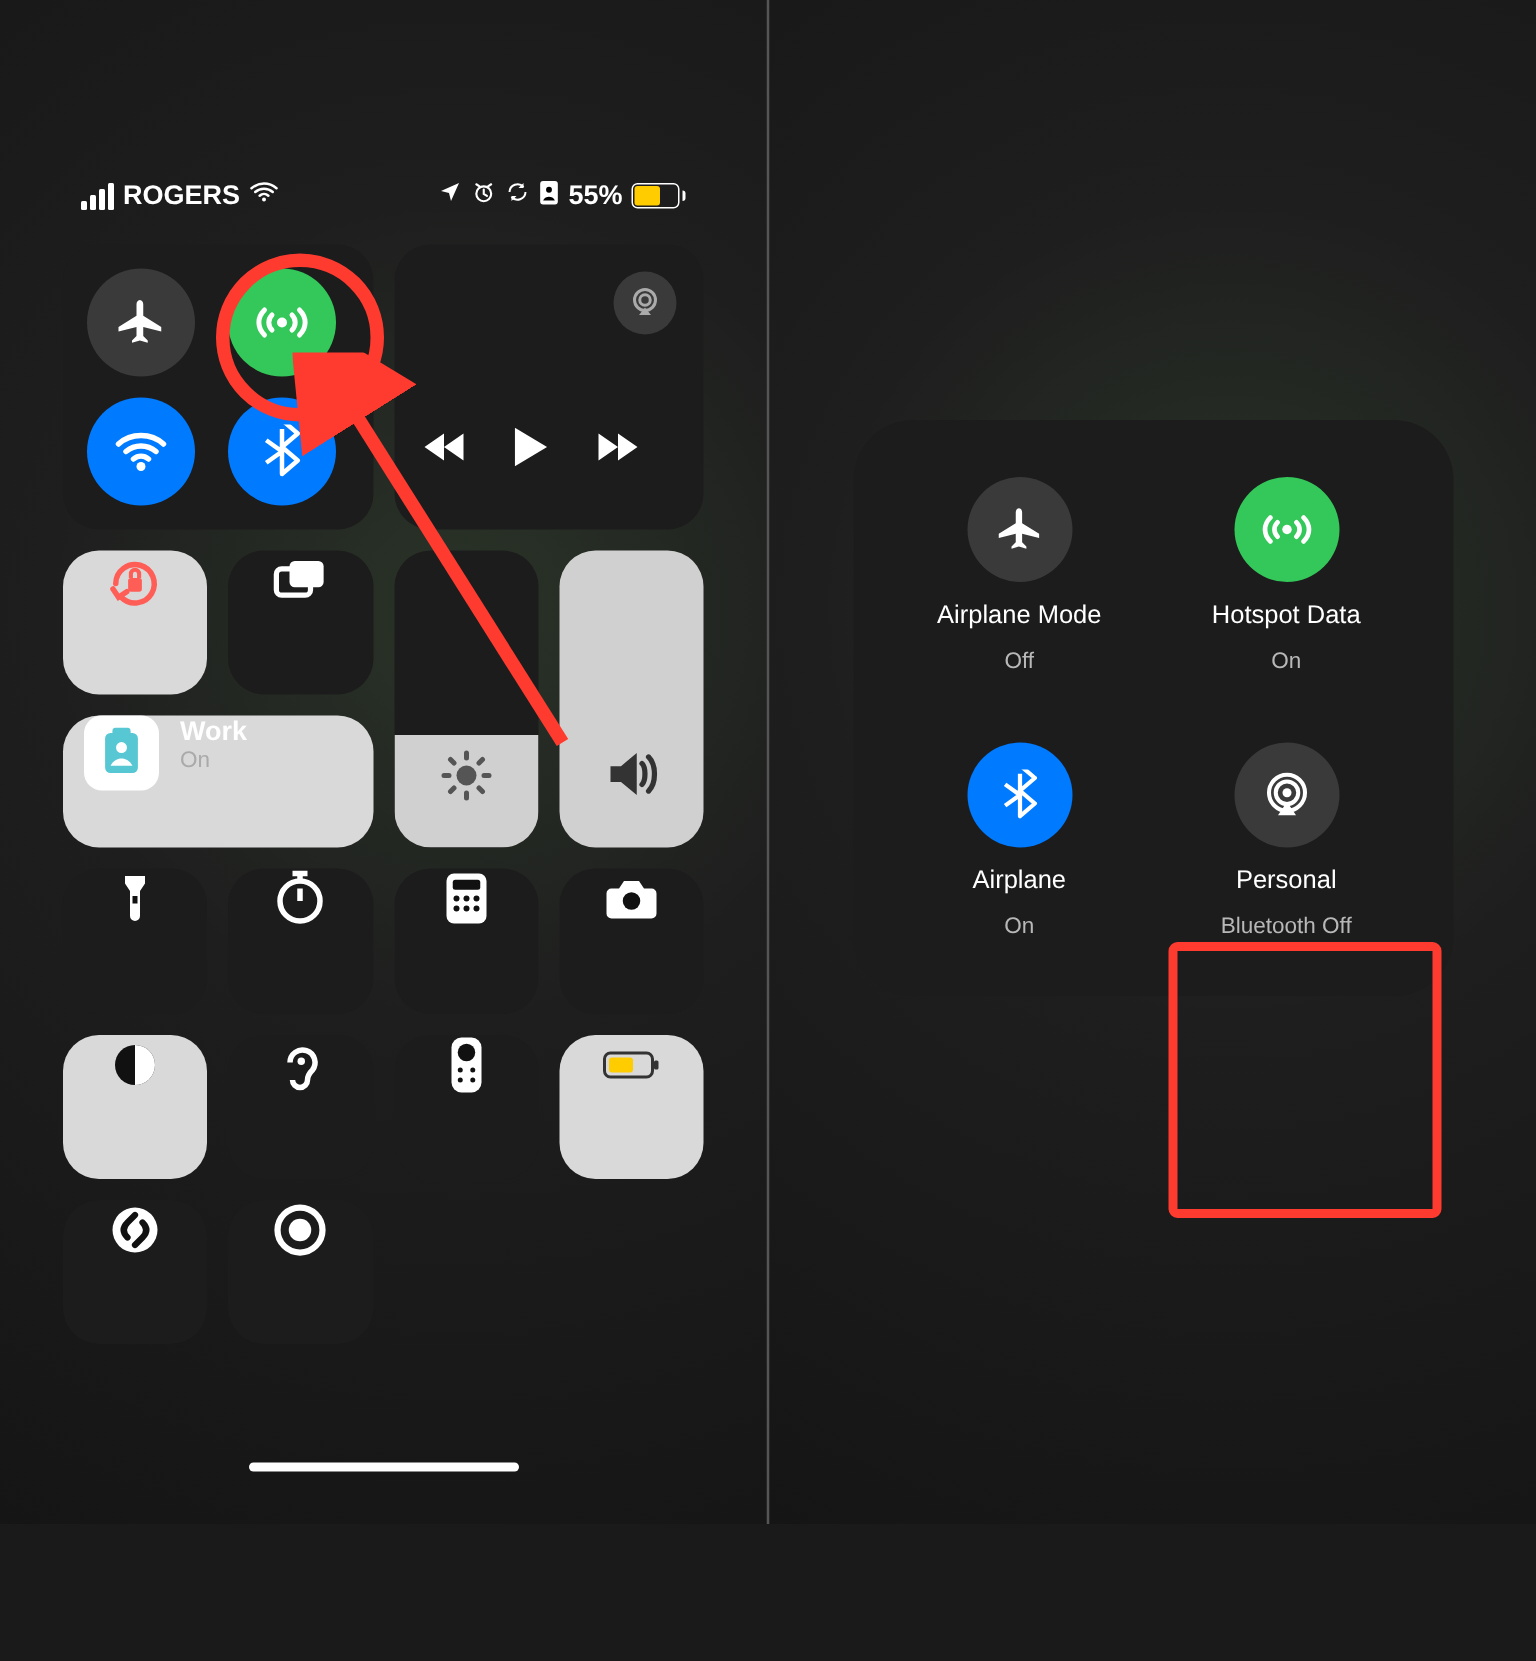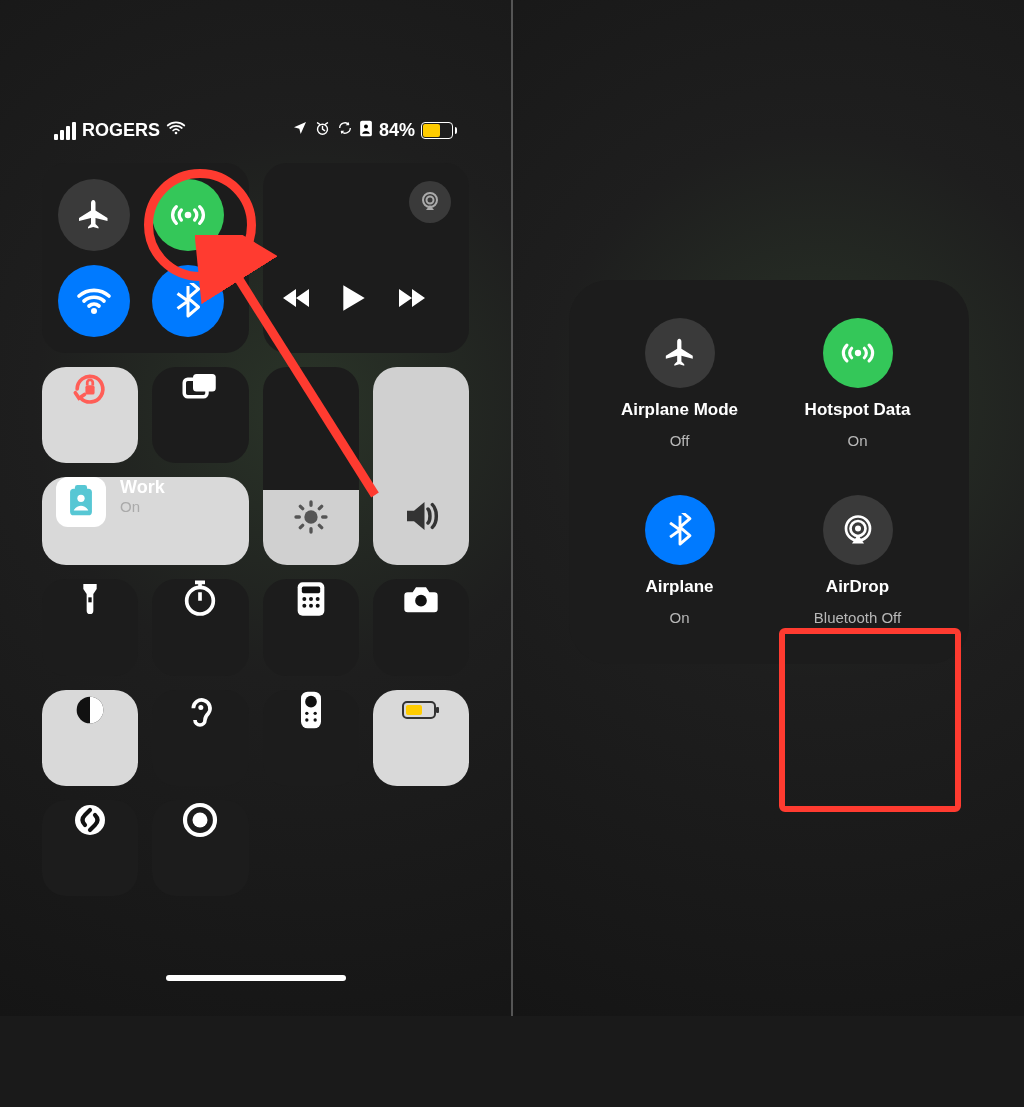--- a/index.html
+++ b/index.html
@@ -45,21 +45,21 @@
 .util svg{width:40px;height:40px}
 
 .ring{position:absolute;border:9px solid #ff3b30;border-radius:50%;width:94px;height:94px;pointer-events:none;z-index:5}
 .arrow{position:absolute;z-index:6}
 
 .home{position:absolute;bottom:35px;left:50%;transform:translateX(-50%);width:180px;height:6px;border-radius:3px;background:#fff}
 
 .exp{position:absolute;top:280px;left:50%;transform:translateX(-50%);width:400px;background:#1c1c1c;border-radius:40px;padding:38px 22px;box-sizing:border-box;display:grid;grid-template-columns:1fr 1fr;row-gap:46px}
 .exp .item{display:flex;flex-direction:column;align-items:center;gap:12px}
 .exp .circ{width:70px;height:70px}
-.exp .lbl{font-size:17px;font-weight:700;text-align:center}
+.exp .lbl{font-size:17px;font-weight:400;text-align:center}
 .exp .sub{font-size:15px;color:#b8b8b8;text-align:center}
 .redbox{position:absolute;border:6px solid #ff3b30;border-radius:6px}
 
 .st svg{stroke:#fff;stroke-width:2.2;fill:none}
 </style>
 </head>
 <body>
 
 <div class="split">
 
@@ -91,21 +91,21 @@
             </svg></span>
         <span><svg width="16" height="16" viewBox="0 0 24 24">
               <path d="M4 12a8 8 0 0 1 14-5M20 12a8 8 0 0 1-14 5" stroke="#fff" stroke-width="2" fill="none"></path>
               <path d="M18 3v5h-5M6 21v-5h5" fill="#fff"></path>
             </svg></span>
         <span><svg width="14" height="17" viewBox="0 0 20 26">
               <rect x="1" y="1" width="18" height="24" rx="3" fill="#fff"></rect>
               <circle cx="10" cy="10" r="3" fill="#000"></circle>
               <path d="M4 21c1-3 4-4 6-4s5 1 6 4" fill="#000"></path>
             </svg></span>
-        <span>84%</span>
+        <span>55%</span>
         <span class="batt">
             <span class="body">
               <span class="fill"></span>
             </span>
             <span class="cap"></span>
           </span>
       </div>
     </div>
 
     <div class="cc">
@@ -334,21 +334,21 @@
 
       <div class="item">
         <div class="circ dark">
           <svg width="36" height="36" viewBox="0 0 24 24">
               <circle cx="12" cy="11" r="8" stroke="#fff" stroke-width="1.8" fill="none"></circle>
               <circle cx="12" cy="11" r="5" stroke="#fff" stroke-width="1.8" fill="none"></circle>
               <circle cx="12" cy="11" r="2" fill="#fff"></circle>
               <path d="M8 21l4-6 4 6z" fill="#fff"></path>
             </svg>
         </div>
-        <div class="lbl">AirDrop</div>
+        <div class="lbl">Personal</div>
         <div class="sub">Bluetooth Off</div>
       </div>
 
 
       <div class="redbox" style="left:210px;top:348px;width:170px;height:172px"></div>
     </div>
   </div>
 </div>
 
 </body></html>

